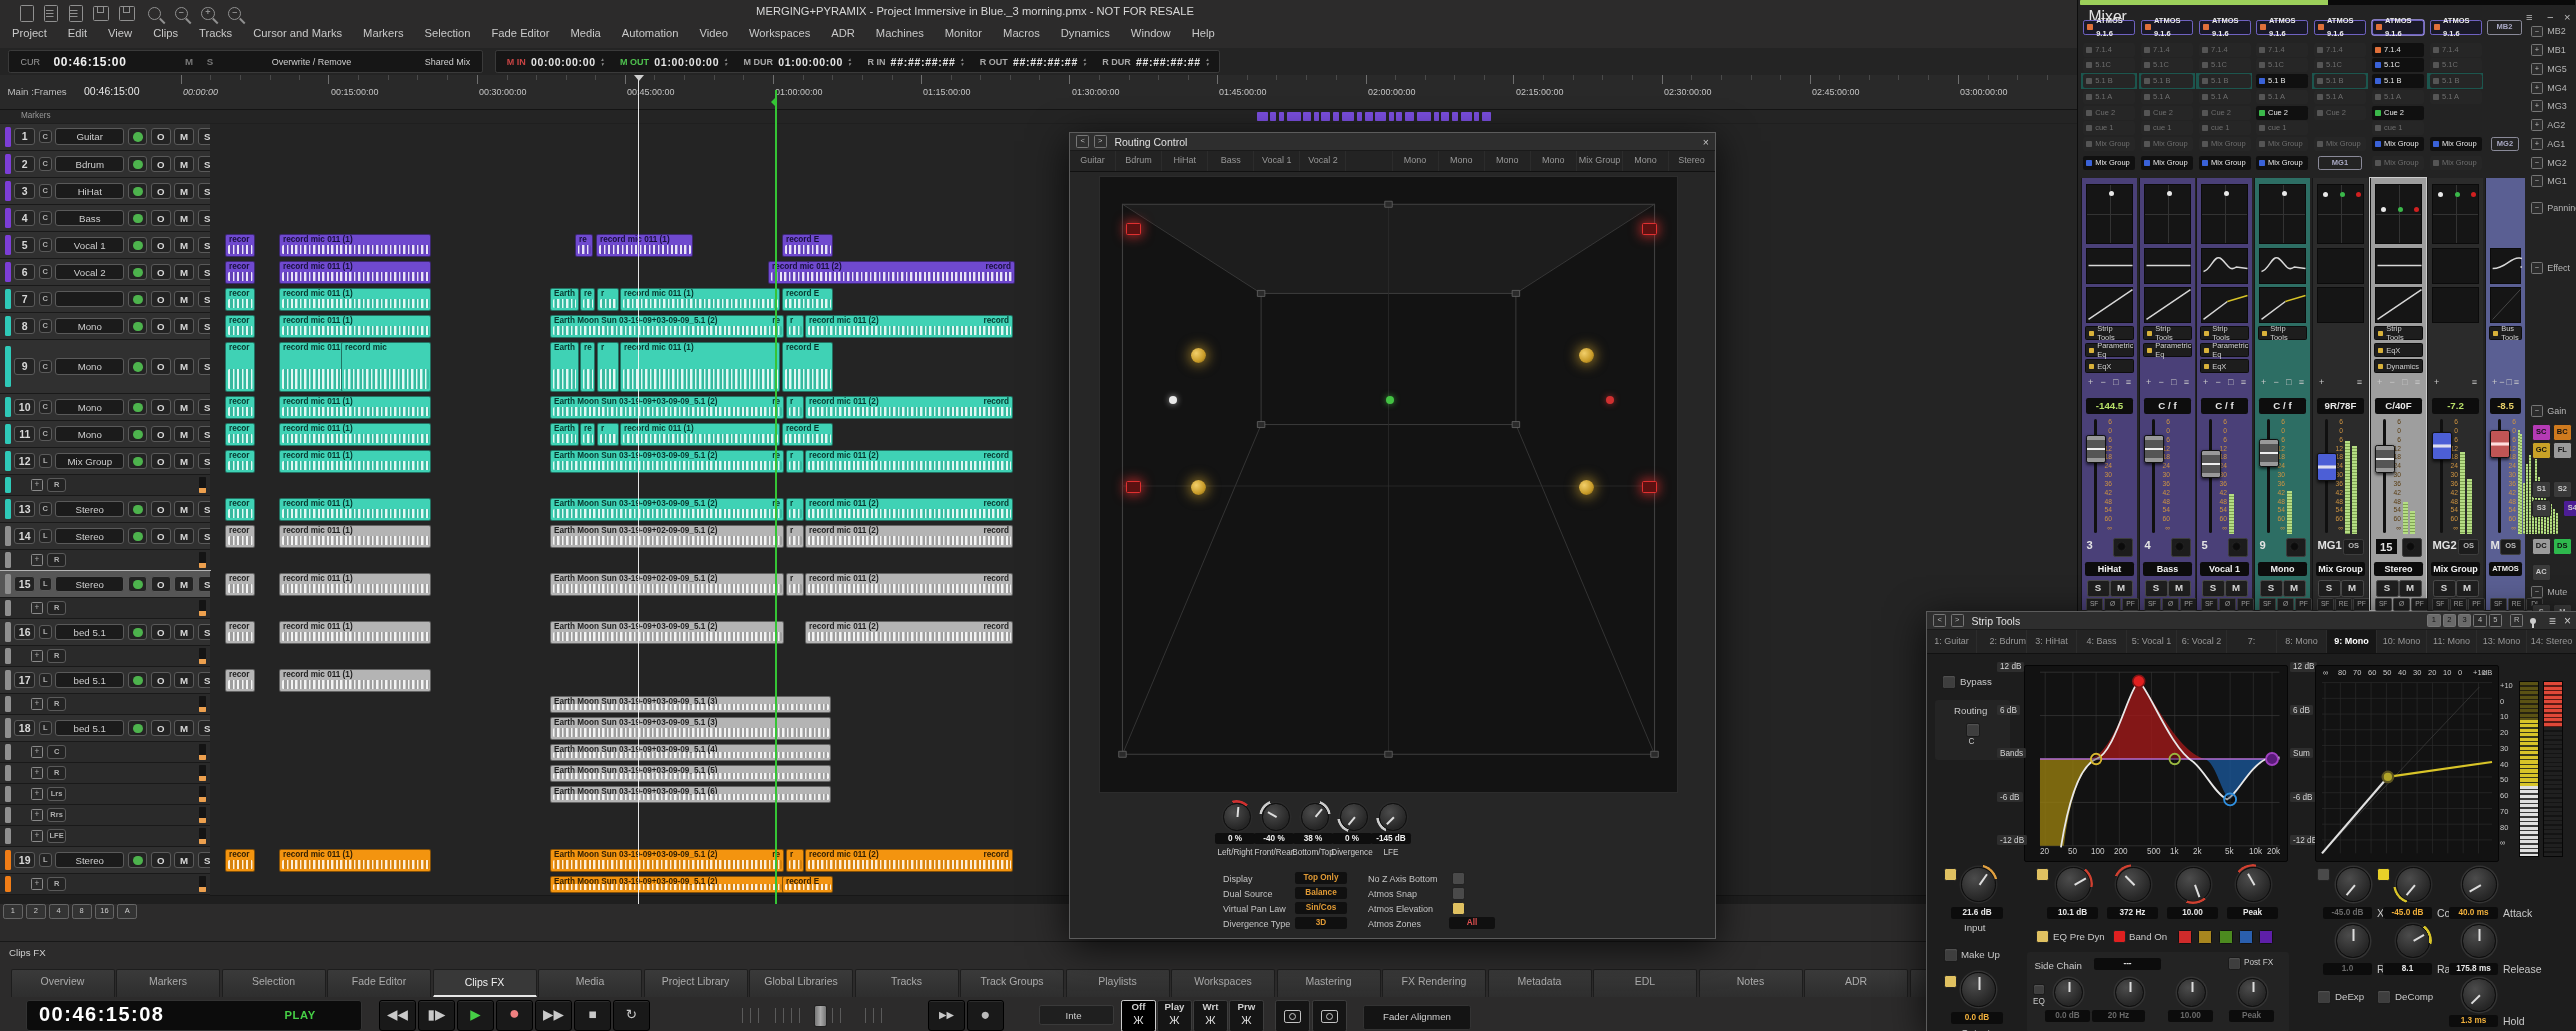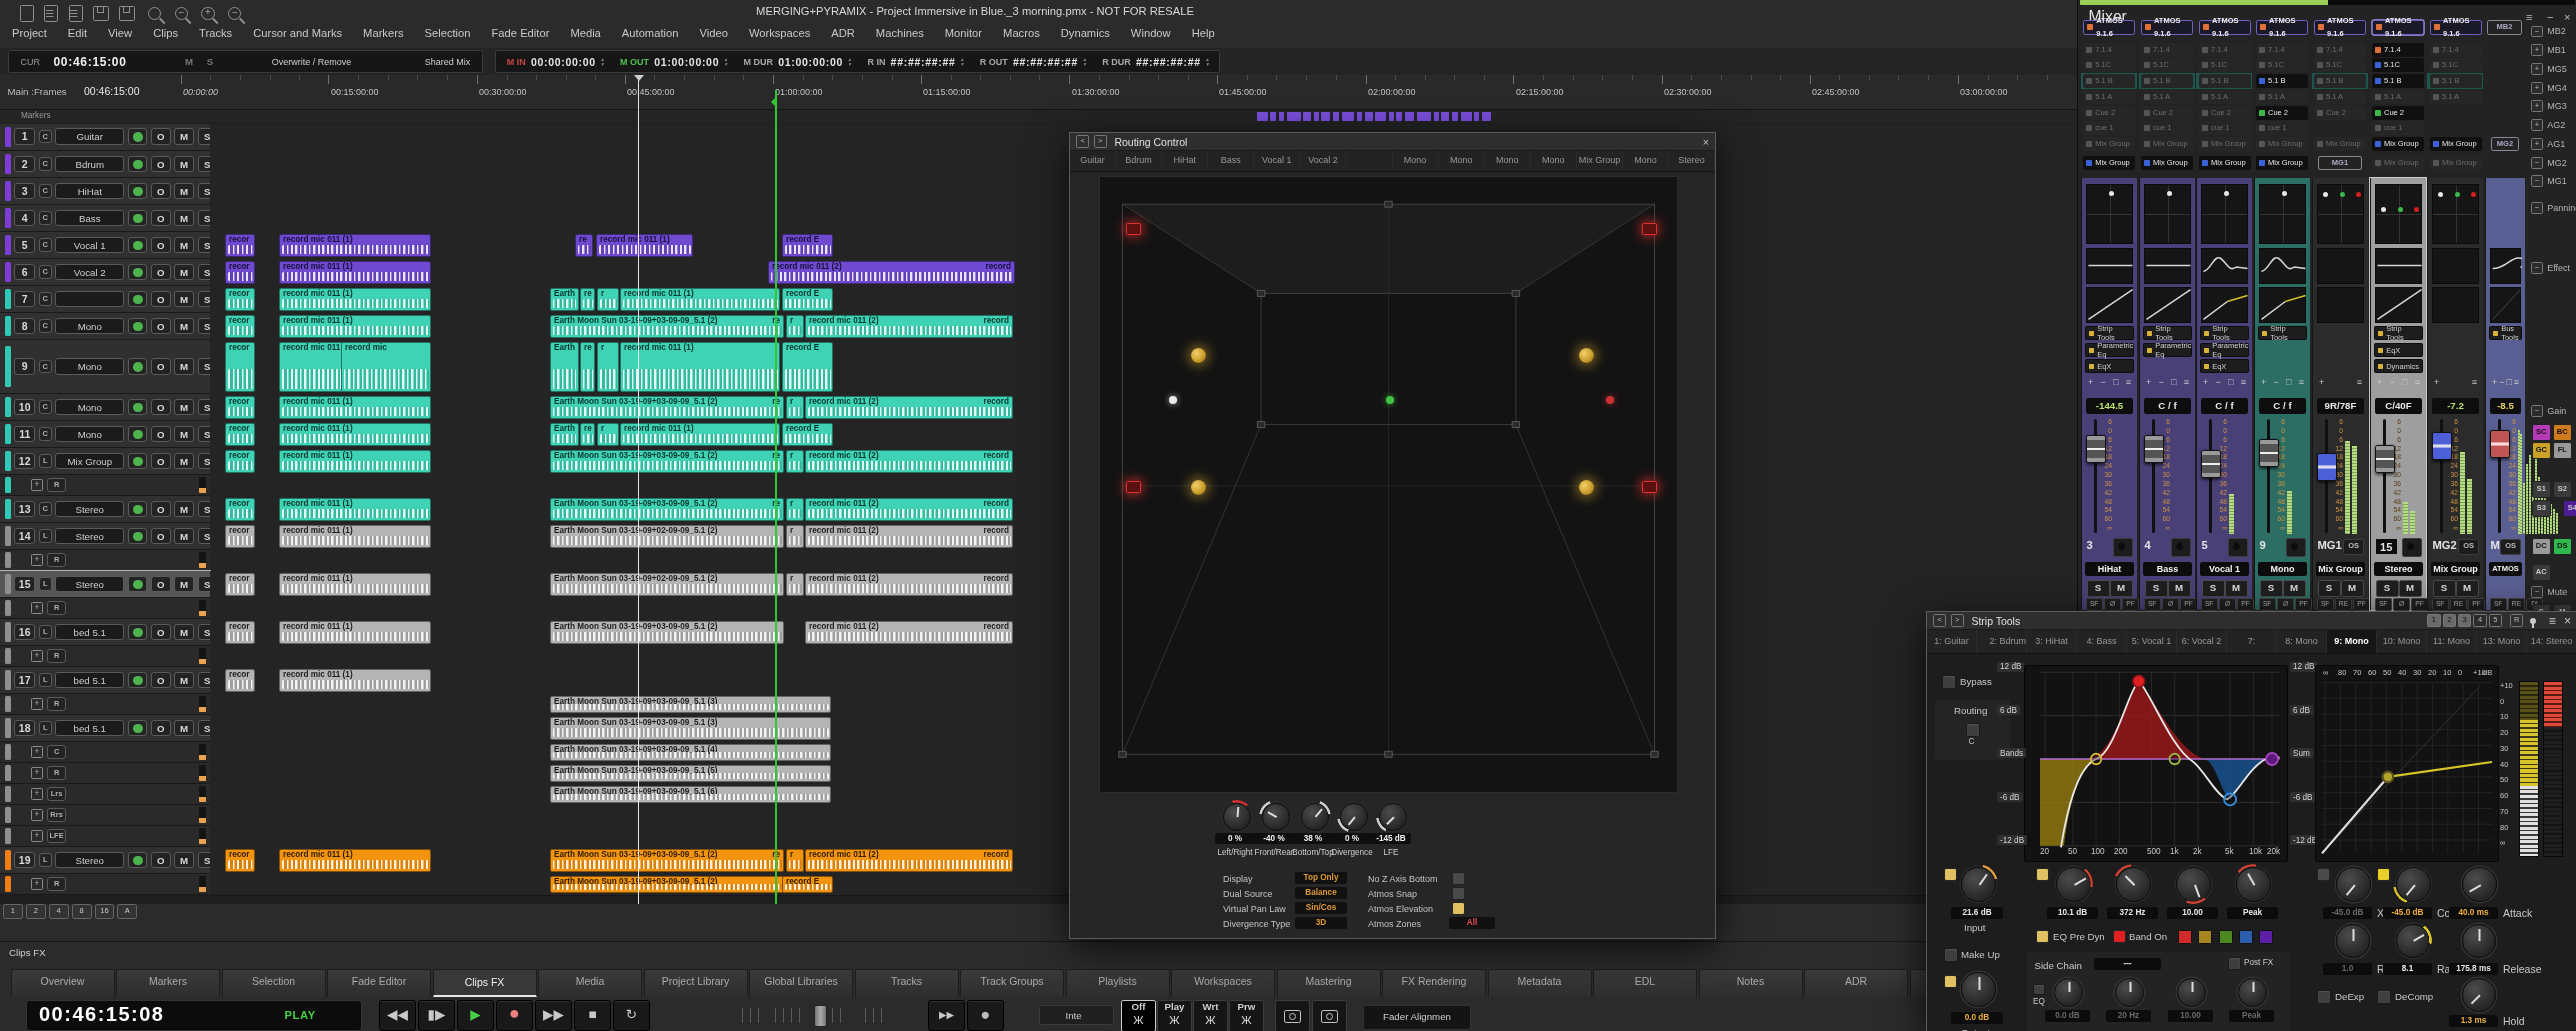--- a/index.html
+++ b/index.html
@@ -2207,21 +2207,21 @@
           <div class="stlab" style="left: 217px; top: 6px; font-size: 8.2px;">Post FX</div>
           <div class="chk" style="left: 6px; top: 31.5px; width: 9.7px; height: 9.7px;"></div>
           <div class="stlab" style="left: 6px; top: 45px; font-size: 8.2px;">EQ</div>
           <div class="pk-knob" style="left: 27px; top: 25.5px; width: 27px; height: 27px;">
             <div class="pk-ptr" style="height: 10.3px; transform: rotate(180deg);"></div>
           </div>
           <div class="stval dim" style="left: 18px; top: 58px; width: 45px;">0.0 dB</div>
           <div class="pk-knob" style="left: 88px; top: 25.5px; width: 27px; height: 27px;">
             <div class="pk-ptr" style="height: 10.3px; transform: rotate(180deg);"></div>
           </div>
-          <div class="stval dim" style="left: 79px; top: 58px; width: 45px;">20 Hz</div>
+          <div class="stval dim" style="left: 65px; top: 58px; width: 53px;">20 Hz</div>
           <div class="pk-knob" style="left: 150px; top: 25.5px; width: 27px; height: 27px;">
             <div class="pk-ptr" style="height: 10.3px; transform: rotate(180deg);"></div>
           </div>
           <div class="stval dim" style="left: 141px; top: 58px; width: 45px;">10.00</div>
           <div class="pk-knob" style="left: 211px; top: 25.5px; width: 27px; height: 27px;">
             <div class="pk-ptr" style="height: 10.3px; transform: rotate(180deg);"></div>
           </div>
           <div class="stval dim" style="left: 202px; top: 58px; width: 45px;">Peak</div>
         </div>
         <div class="toggle" style="left: 390px; top: 214px;"></div>

